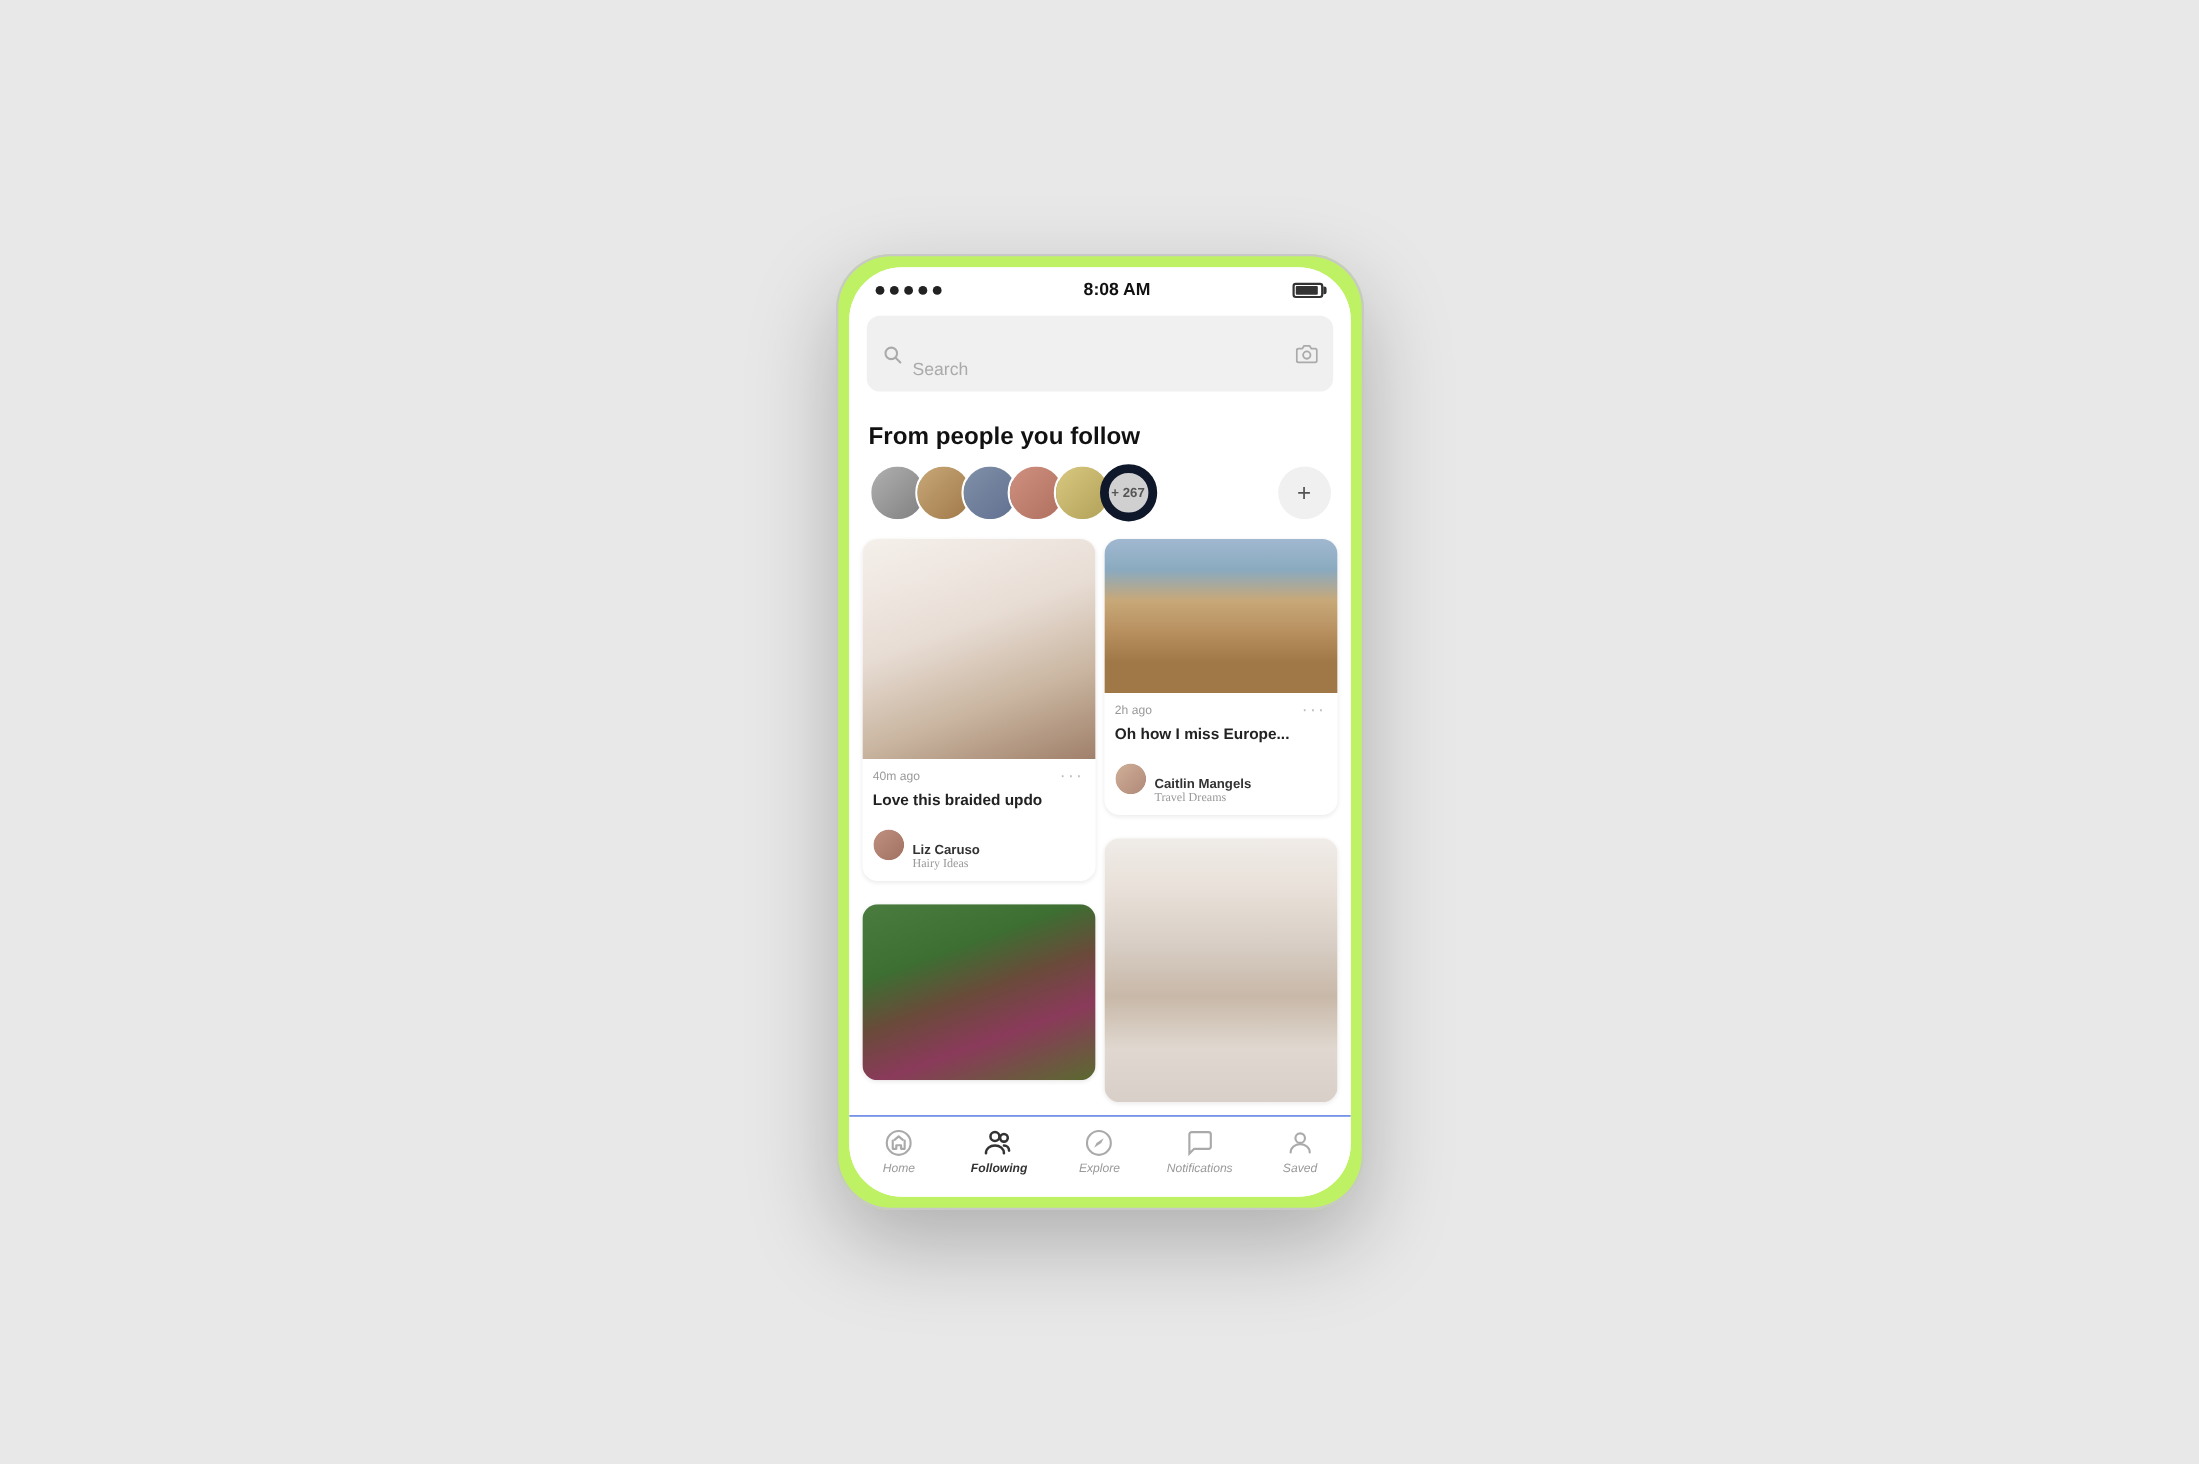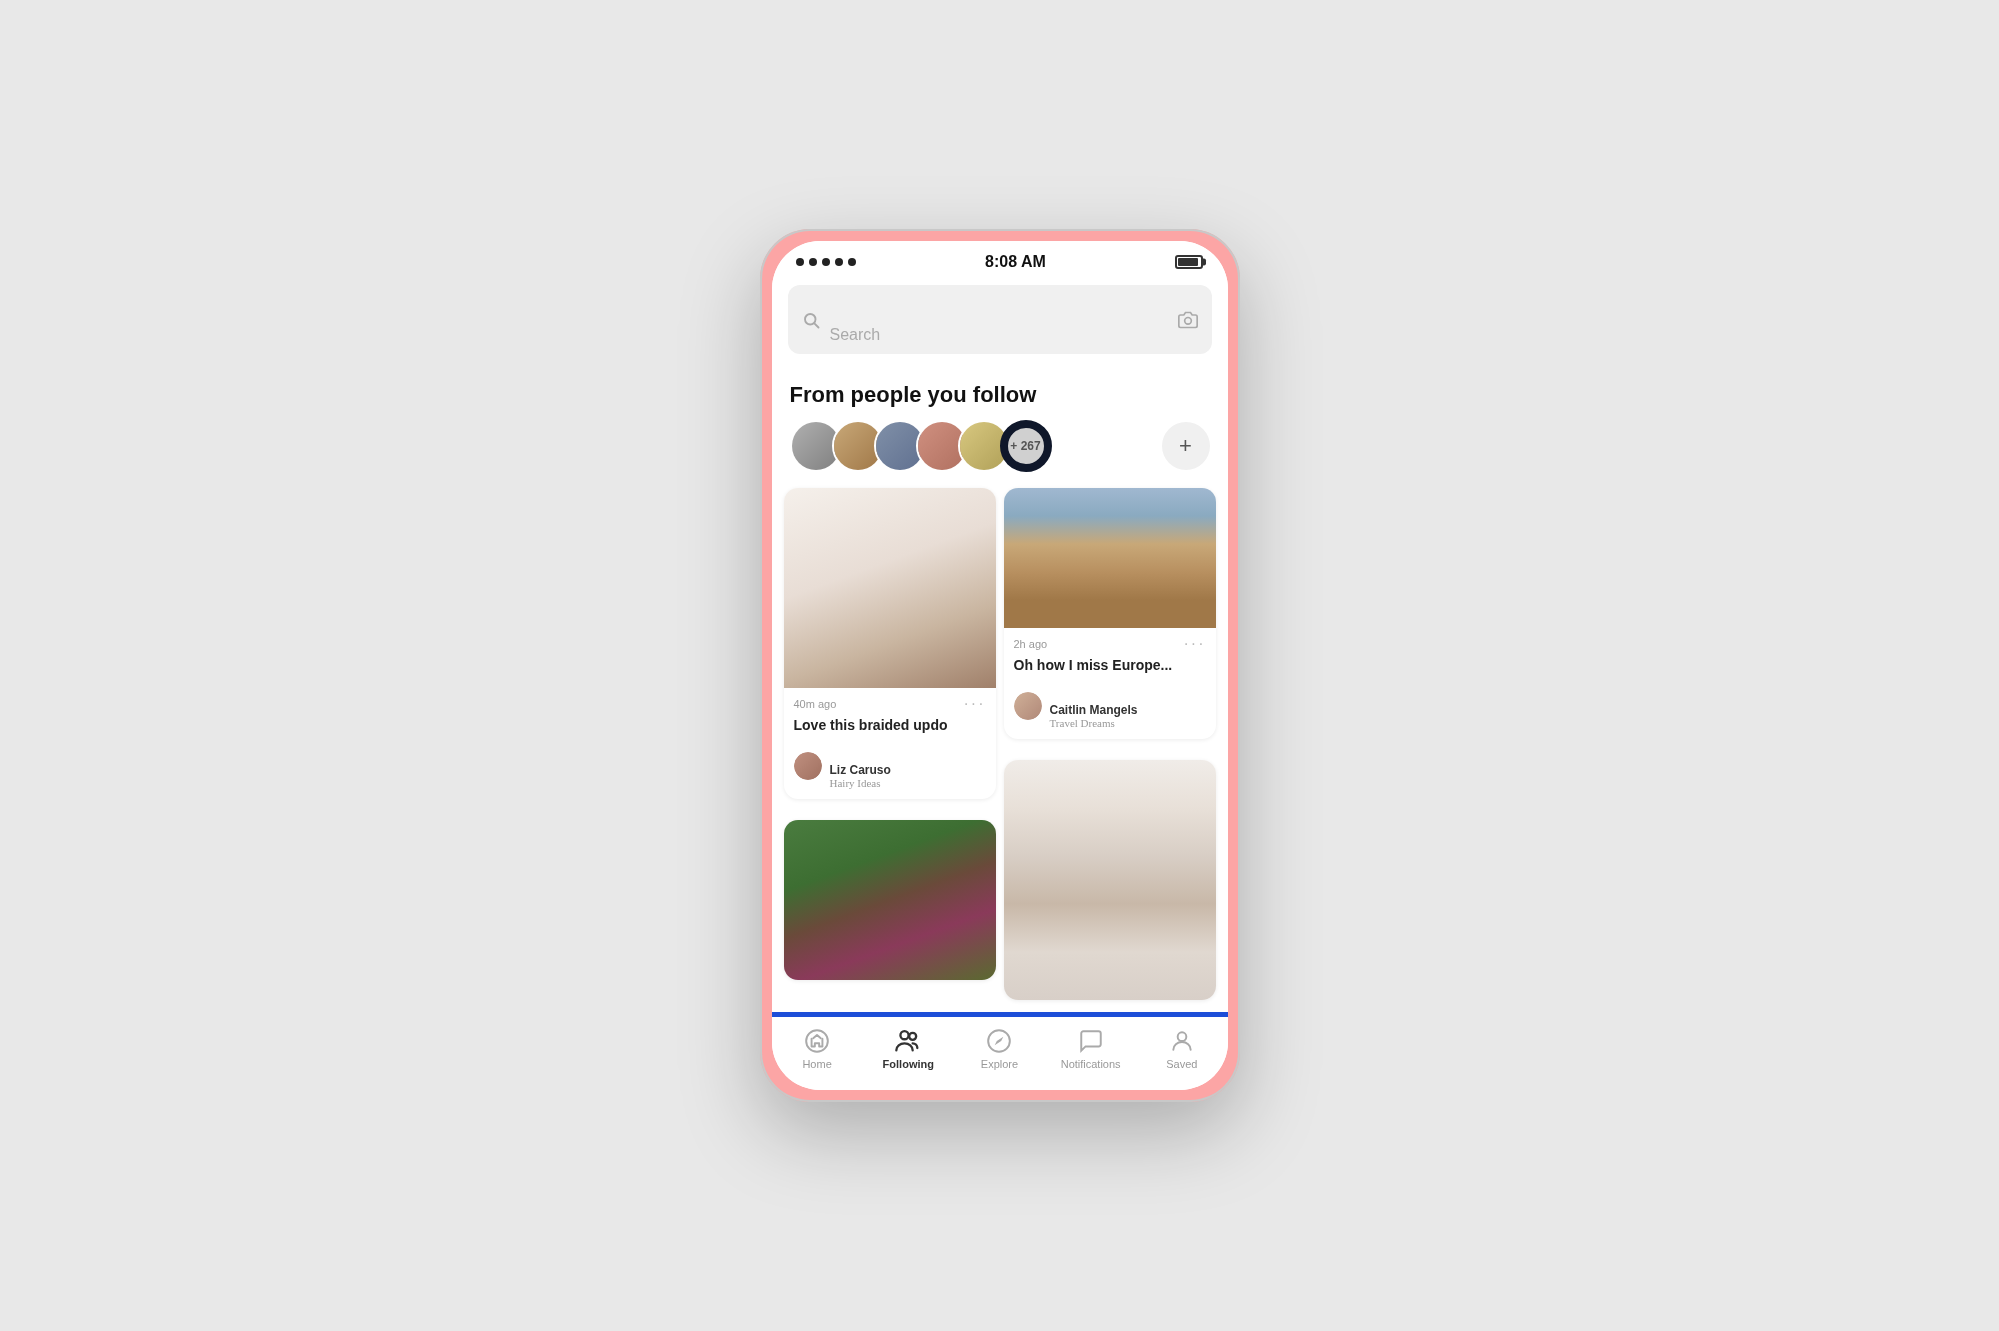--- a/index.html
+++ b/index.html
@@ -8,21 +8,21 @@
       display: flex;
       justify-content: center;
       align-items: center;
       min-height: 100vh;
       font-family: -apple-system, 'Helvetica Neue', Arial, sans-serif;
     }
 
     .phone-wrapper {
       width: 480px;
       min-height: 860px;
-      background: #fca5a5;
+      background: #bef264;
       border-radius: 50px;
       box-shadow: 0 30px 80px rgba(0,0,0,0.25), inset 0 0 0 2px #c8c8c8;
       position: relative;
       overflow: hidden;
       padding: 12px;
     }
 
     .phone-inner {
       width: 100%;
       height: 100%;
@@ -358,26 +358,27 @@
 
     .pin-author-avatar-2 {
       background: linear-gradient(135deg, #d0b098 0%, #b08878 100%);
       width: 100%;
       height: 100%;
     }
 
     
     .bottom-nav {
       background: #fff;
-      border-top: 5px solid #1d4ed8;
+      border-top: 1px solid #1d4ed8;
       display: flex;
       justify-content: space-around;
       align-items: center;
       padding: 10px 0 20px;
       flex-shrink: 0;
+      font-style: italic;
     }
 
     .nav-item {
       display: flex;
       flex-direction: column;
       align-items: center;
       gap: 3px;
       cursor: pointer;
       min-width: 60px;
     }

